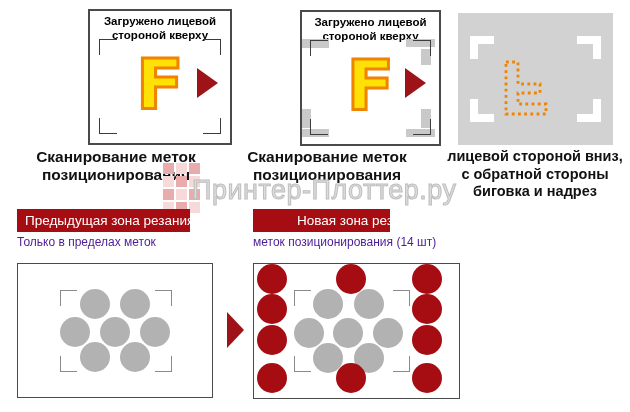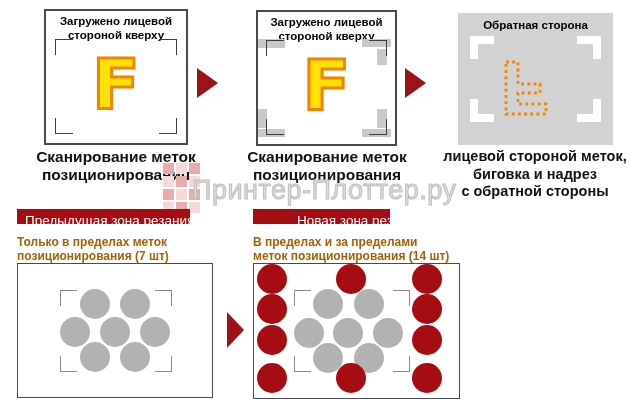--- a/index.html
+++ b/index.html
@@ -1,21 +1,21 @@
 <!DOCTYPE html>
 <html><head>
 <meta charset="utf-8">
 <style>
   html,body{margin:0;padding:0;background:#fff;}
   #canvas{position:relative;width:630px;height:412px;background:#fff;overflow:hidden;
           font-family:"Liberation Sans","DejaVu Sans",sans-serif;}
   .abs{position:absolute;}
 
   
-  .panel{position:absolute;background:#fff;border:2px solid #4a4a4a;box-sizing:border-box;overflow:hidden;}
+  .panel{position:absolute;background:#fff;border:2px solid #4a4a4a;box-sizing:border-box;overflow:hidden;margin-left:44px;}
   .panel-title{position:absolute;left:0;right:0;top:4px;text-align:center;
                font-size:11.5px;font-weight:700;line-height:13.5px;color:#000;}
   .bracket{position:absolute;width:17px;height:15px;}
   .bk-tl{border-top:1.5px solid #3c3c3c;border-left:1.5px solid #3c3c3c;}
   .bk-tr{border-top:1.5px solid #3c3c3c;border-right:1.5px solid #3c3c3c;}
   .bk-bl{border-bottom:1.5px solid #3c3c3c;border-left:1.5px solid #3c3c3c;}
   .bk-br{border-bottom:1.5px solid #3c3c3c;border-right:1.5px solid #3c3c3c;}
 
   .letterF{position:absolute;top:46px;left:50%;transform:translateX(-50%);
            font-family:"DejaVu Sans",sans-serif;font-weight:800;font-size:70px;line-height:56px;
@@ -34,23 +34,23 @@
   .arrow-small{border-top:18px solid transparent;border-bottom:18px solid transparent;
                border-left:17px solid #9E1318;}
 
   
   .wm-text{position:absolute;left:192px;top:175px;font-size:27px;font-weight:400;
            color:#DCDCDC;-webkit-text-stroke:1px #BEBEBE;letter-spacing:.5px;white-space:nowrap;}
   .wm-logo{position:absolute;left:163px;top:163px;width:37px;height:50px;}
   .wm-logo div{position:absolute;width:11px;height:11px;}
 
   
-  .banner{position:absolute;height:15px;background:#A50D12;color:#fff;
+  .banner{position:absolute;height:23px;background:#A50D12;color:#fff;
           font-size:13.5px;line-height:23px;padding-left:8px;box-sizing:border-box;white-space:nowrap;}
-  .desc{position:absolute;font-size:12px;font-weight:700;line-height:13.5px;color:#a16207;}
+  .desc{position:absolute;font-size:12px;font-weight:400;line-height:13.5px;color:#4c1d95;}
   .zone-panel{position:absolute;background:#fff;border:1.5px solid #4a4a4a;box-sizing:border-box;overflow:hidden;}
   .zbracket{position:absolute;width:16px;height:15px;}
   .zb-tl{border-top:1.5px solid #8a8a8a;border-left:1.5px solid #8a8a8a;}
   .zb-tr{border-top:1.5px solid #8a8a8a;border-right:1.5px solid #8a8a8a;}
   .zb-bl{border-bottom:1.5px solid #8a8a8a;border-left:1.5px solid #8a8a8a;}
   .zb-br{border-bottom:1.5px solid #8a8a8a;border-right:1.5px solid #8a8a8a;}
   .circle{position:absolute;border-radius:50%;}
 </style>
 </head>
 <body>
@@ -88,21 +88,20 @@
     <div class="bracket bk-tl" style="left:8px;top:28px;"></div>
     <div class="bracket bk-tr" style="right:8px;top:28px;"></div>
     <div class="bracket bk-bl" style="left:8px;top:107px;"></div>
     <div class="bracket bk-br" style="right:8px;top:107px;"></div>
     <div class="letterF">F</div>
   </div>
 
   <div class="arrow" style="left:405px;top:68px;"></div>
 
   <div class="abs" style="left:458px;top:13px;width:155px;height:132px;background:#D2D2D2;">
-    <div class="panel-title" style="top:6px;">Обратная сторона</div>
 
     <div class="wmark" style="left:12px;top:23px;width:24px;height:8px;"></div>
     <div class="wmark" style="left:12px;top:31px;width:8px;height:15px;"></div>
     <div class="wmark" style="right:12px;top:23px;width:24px;height:8px;"></div>
     <div class="wmark" style="right:12px;top:31px;width:8px;height:15px;"></div>
     <div class="wmark" style="left:12px;bottom:23px;width:24px;height:8px;"></div>
     <div class="wmark" style="left:12px;bottom:31px;width:8px;height:15px;"></div>
     <div class="wmark" style="right:12px;bottom:23px;width:24px;height:8px;"></div>
     <div class="wmark" style="right:12px;bottom:31px;width:8px;height:15px;"></div>
 
@@ -113,23 +112,23 @@
 
   <div class="caption" style="left:19px;top:148px;width:194px;">
     <div>Сканирование меток</div>
     <div>позиционирования</div>
   </div>
   <div class="caption" style="left:230px;top:148px;width:194px;">
     <div>Сканирование меток</div>
     <div>позиционирования</div>
   </div>
   <div class="caption caption3" style="left:440px;top:148px;width:190px;">
-    <div>лицевой стороной меток,</div>
+    <div>лицевой стороной вниз,</div>
+    <div>с обратной стороны</div>
     <div>биговка и надрез</div>
-    <div>с обратной стороны</div>
   </div>
 
   <div class="wm-logo">
       <div style="left: 0px; top: 0px; height: 11px; width: 11px; background: rgb(232, 172, 172);"></div>
       <div style="left: 13px; top: 0px; height: 11px; width: 11px; background: rgb(246, 217, 217);"></div>
       <div style="left: 26px; top: 0px; height: 11px; width: 11px; background: rgb(232, 172, 172);"></div>
       <div style="left: 0px; top: 13px; height: 11px; width: 11px; background: rgb(246, 217, 217);"></div>
       <div style="left: 13px; top: 13px; height: 11px; width: 11px; background: rgb(232, 172, 172);"></div>
       <div style="left: 26px; top: 13px; height: 11px; width: 11px; background: rgb(246, 217, 217);"></div>
       <div style="left: 0px; top: 26px; height: 11px; width: 11px; background: rgb(232, 172, 172);"></div>
@@ -137,41 +136,39 @@
       <div style="left: 26px; top: 26px; height: 11px; width: 11px; background: rgb(232, 172, 172);"></div>
       <div style="left: 0px; top: 39px; height: 11px; width: 11px; background: rgb(246, 217, 217);"></div>
       <div style="left: 13px; top: 39px; height: 11px; width: 11px; background: rgb(232, 172, 172);"></div>
       <div style="left: 26px; top: 39px; height: 11px; width: 11px; background: rgb(246, 217, 217);"></div>
     </div>
   <div class="wm-text">Принтер-Плоттер.ру</div>
 
   <div class="banner" style="left:17px;top:209px;width:173px;">Предыдущая зона резания</div>
   <div class="desc" style="left:17px;top:236px;">
     <div>Только в пределах меток</div>
-    <div>позиционирования (7 шт)</div>
   </div>
   <div class="zone-panel" style="left:17px;top:263px;width:196px;height:135px;">
     <div class="zbracket zb-tl" style="left:42px;top:26px;"></div>
     <div class="zbracket zb-tr" style="left:137px;top:26px;"></div>
     <div class="zbracket zb-bl" style="left:42px;top:92px;"></div>
     <div class="zbracket zb-br" style="left:137px;top:92px;"></div>
   <div class="circle" style="left: 62px; top: 25px; height: 30px; width: 30px; background: rgb(178, 178, 178);"></div>
       <div class="circle" style="left: 102px; top: 25px; height: 30px; width: 30px; background: rgb(178, 178, 178);"></div>
       <div class="circle" style="left: 42px; top: 53px; height: 30px; width: 30px; background: rgb(178, 178, 178);"></div>
       <div class="circle" style="left: 82px; top: 53px; height: 30px; width: 30px; background: rgb(178, 178, 178);"></div>
       <div class="circle" style="left: 122px; top: 53px; height: 30px; width: 30px; background: rgb(178, 178, 178);"></div>
       <div class="circle" style="left: 62px; top: 78px; height: 30px; width: 30px; background: rgb(178, 178, 178);"></div>
       <div class="circle" style="left: 102px; top: 78px; height: 30px; width: 30px; background: rgb(178, 178, 178);"></div>
     </div>
 
   <div class="arrow arrow-small" style="left:227px;top:312px;"></div>
 
   <div class="banner" style="left:253px;top:209px;width:137px;padding-left:44px;">Новая зона резания</div>
   <div class="desc" style="left:253px;top:236px;">
-    <div>В пределах и за пределами</div>
     <div>меток позиционирования (14 шт)</div>
   </div>
   <div class="zone-panel" style="left:253px;top:263px;width:207px;height:136px;">
     <div class="zbracket zb-tl" style="left:40px;top:26px;"></div>
     <div class="zbracket zb-tr" style="left:139px;top:26px;"></div>
     <div class="zbracket zb-bl" style="left:40px;top:92px;"></div>
     <div class="zbracket zb-br" style="left:139px;top:92px;"></div>
   <div class="circle" style="left: 59px; top: 25px; height: 30px; width: 30px; background: rgb(178, 178, 178);"></div>
       <div class="circle" style="left: 100px; top: 25px; height: 30px; width: 30px; background: rgb(178, 178, 178);"></div>
       <div class="circle" style="left: 40px; top: 54px; height: 30px; width: 30px; background: rgb(178, 178, 178);"></div>

